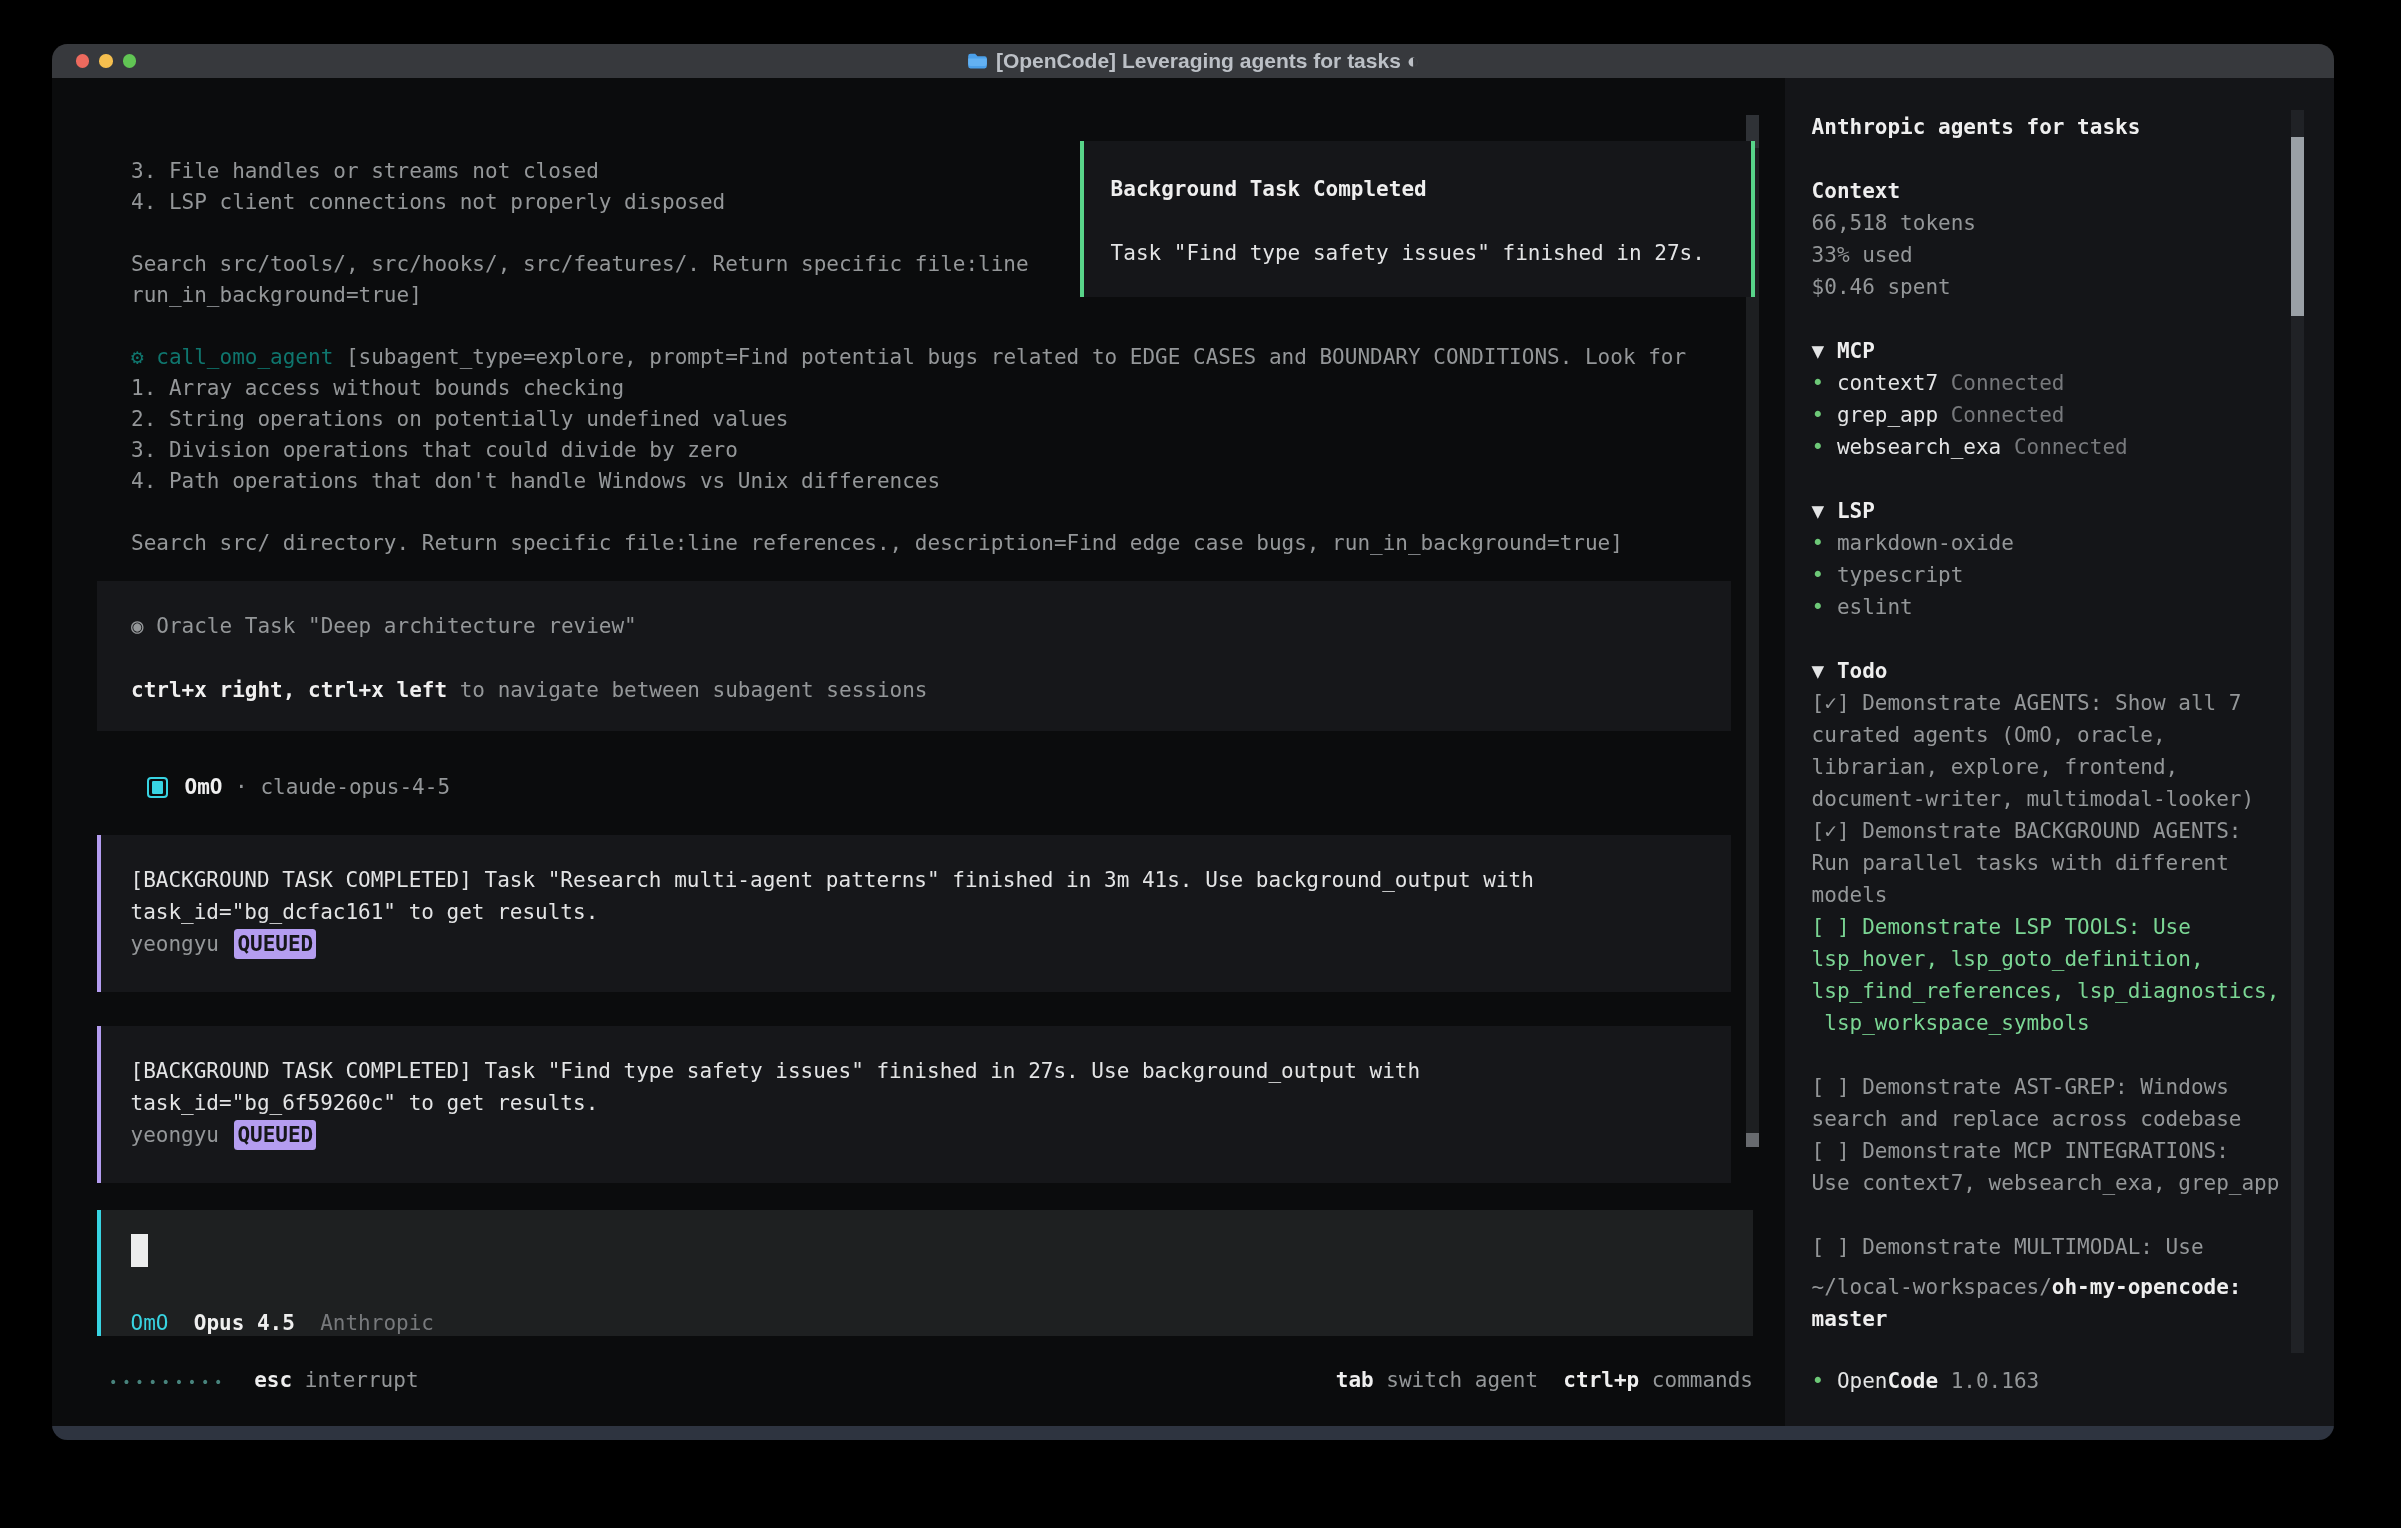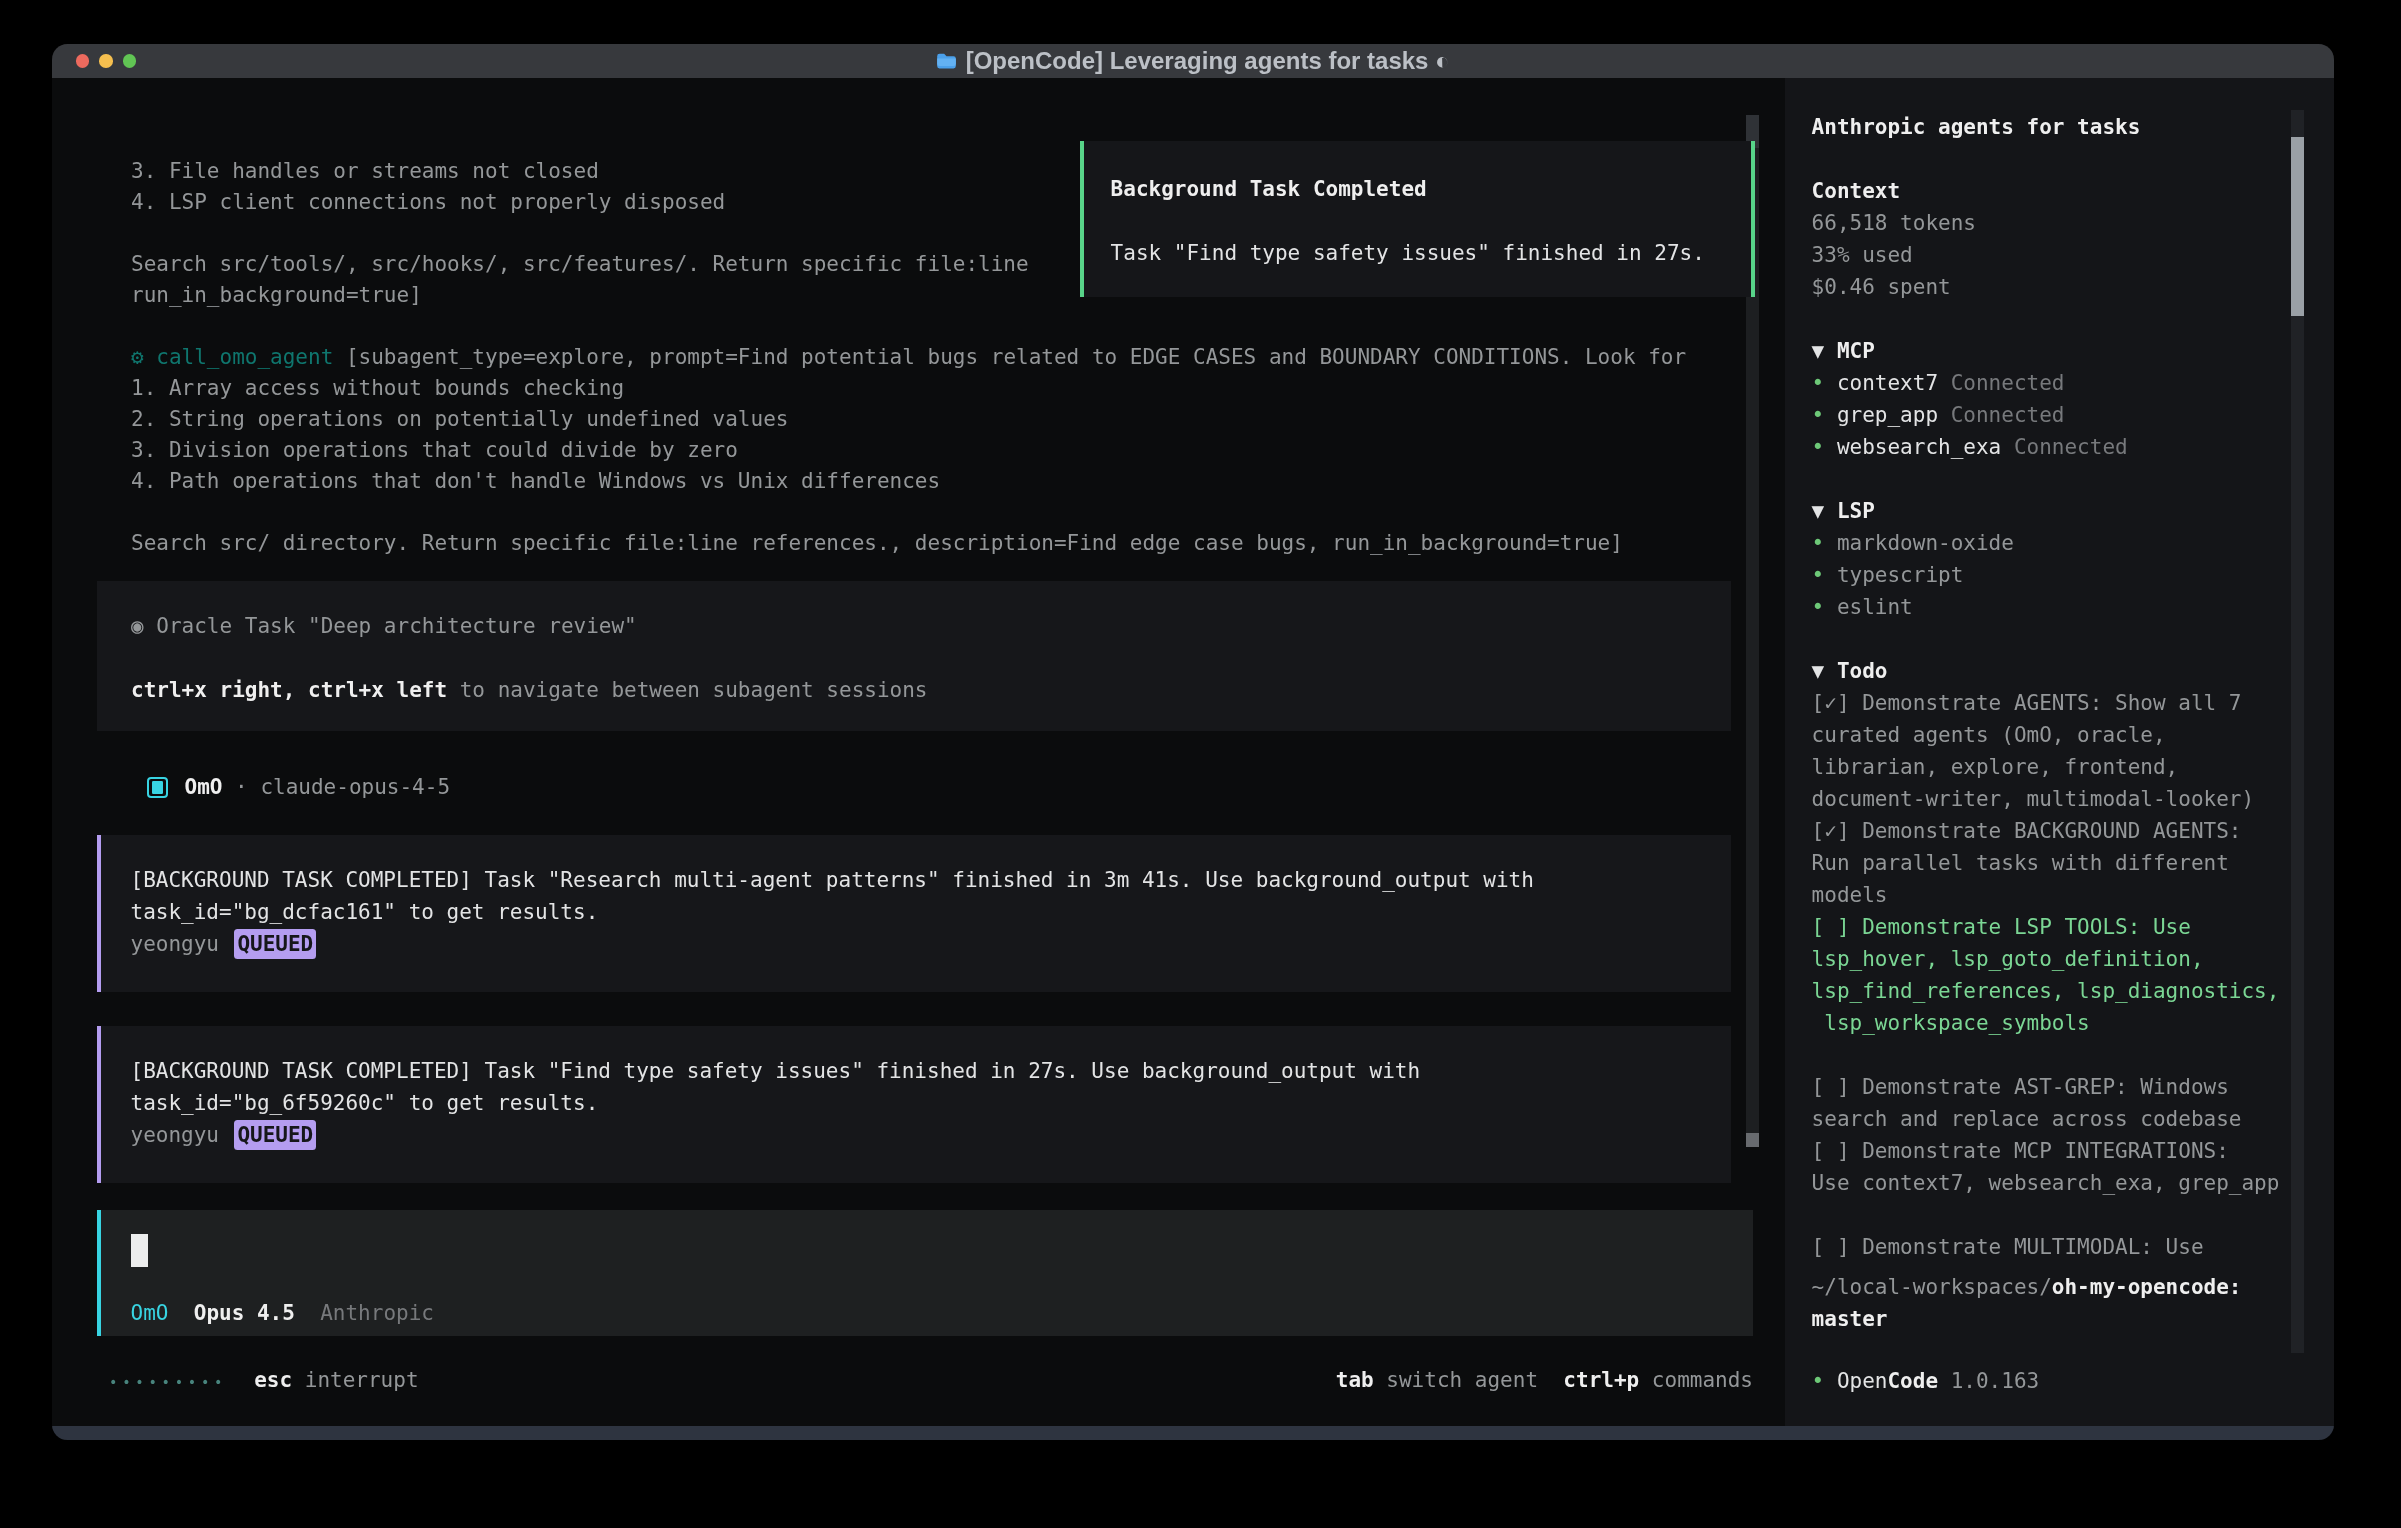--- a/index.html
+++ b/index.html
@@ -7,21 +7,21 @@
   }
   *{margin:0;padding:0;box-sizing:border-box;}
   body{background:#000;width:2401px;height:1528px;overflow:hidden;}
   .screen{position:relative;width:2401px;height:1528px;background:#000;
     font-family:"DejaVu Sans Mono", monospace;font-size:21px;}
   .window{position:absolute;left:52px;top:44px;width:2282px;height:1396px;
     border-radius:15.4px;overflow:hidden;background:var(--main_bg);
     display:flex;flex-direction:column;box-shadow:0 17.7px 47px rgba(0,0,0,.8);}
   .titlebar{height:34px;flex:0 0 34px;background:var(--titlebar);position:relative;
     display:flex;align-items:center;justify-content:center;
-    font-family:"Liberation Sans", sans-serif;font-size:24px;font-weight:bold;color:#bcc0c6;}
+    font-family:"Liberation Sans", sans-serif;font-size:21px;font-weight:bold;color:#bcc0c6;}
   .traffic{position:absolute;left:23.6px;top:0;height:100%;display:flex;align-items:center;gap:10px;}
   .tl{width:13.6px;height:13.6px;border-radius:50%;}
   .title-wrap{display:flex;align-items:center;gap:8.3px;}
   .content{position:relative;flex:1;background:var(--main_bg);}
   .bottomstrip{flex:0 0 13.6px;background:var(--window_bottom);}
 
   .line{height:var(--lh);line-height:var(--lh);white-space:pre;}
   .lines{--lh:var(--lh-main);}
   .g{color:var(--text_gray);}
   .w{color:var(--text_white);}
@@ -54,21 +54,21 @@
     margin-right:16.5px;position:relative;}
   .agent-icon::after{content:"";position:absolute;left:3px;top:1.8px;right:3px;bottom:1.8px;
     background:var(--accent_cyan);border-radius:1.2px;}
   .taskcard{width:1634px;height:157px;border-left:4.1px solid var(--accent_lavender);padding:29px 0 0 29.5px;}
   .task1{left:45px;top:757px;}
   .task2{left:45px;top:948px;}
 
   .inputbox{position:absolute;left:45px;top:1132px;width:1656px;height:126px;
     background:var(--input_bg);border-left:4.1px solid var(--accent_cyan);}
   .cursor{position:absolute;left:29.5px;top:23.6px;width:17.7px;height:33px;background:#eceded;}
-  .model-row{position:absolute;left:29.5px;top:87px;--lh:32px;}
+  .model-row{position:absolute;left:29.5px;top:97px;--lh:32px;}
 
   .statusbar{position:absolute;left:57px;top:1287px;width:1644px;height:32px;
     display:flex;justify-content:space-between;gap:18px;--lh:32px;}
   .statusbar .line{display:inline-block;}
 
   .sidebar{position:absolute;left:1733px;top:0;right:0;bottom:0;background:var(--sidebar_bg);}
   .side-stream{position:absolute;left:26.6px;top:33px;--lh:var(--lh-side);}
   .workspace{position:absolute;left:26.6px;top:1193px;--lh:var(--lh-side);}
   .version{position:absolute;left:26.6px;top:1287px;--lh:var(--lh-side);}
   .sscroll{position:absolute;left:506px;top:32px;width:13px;height:1243px;background:#202226;}

